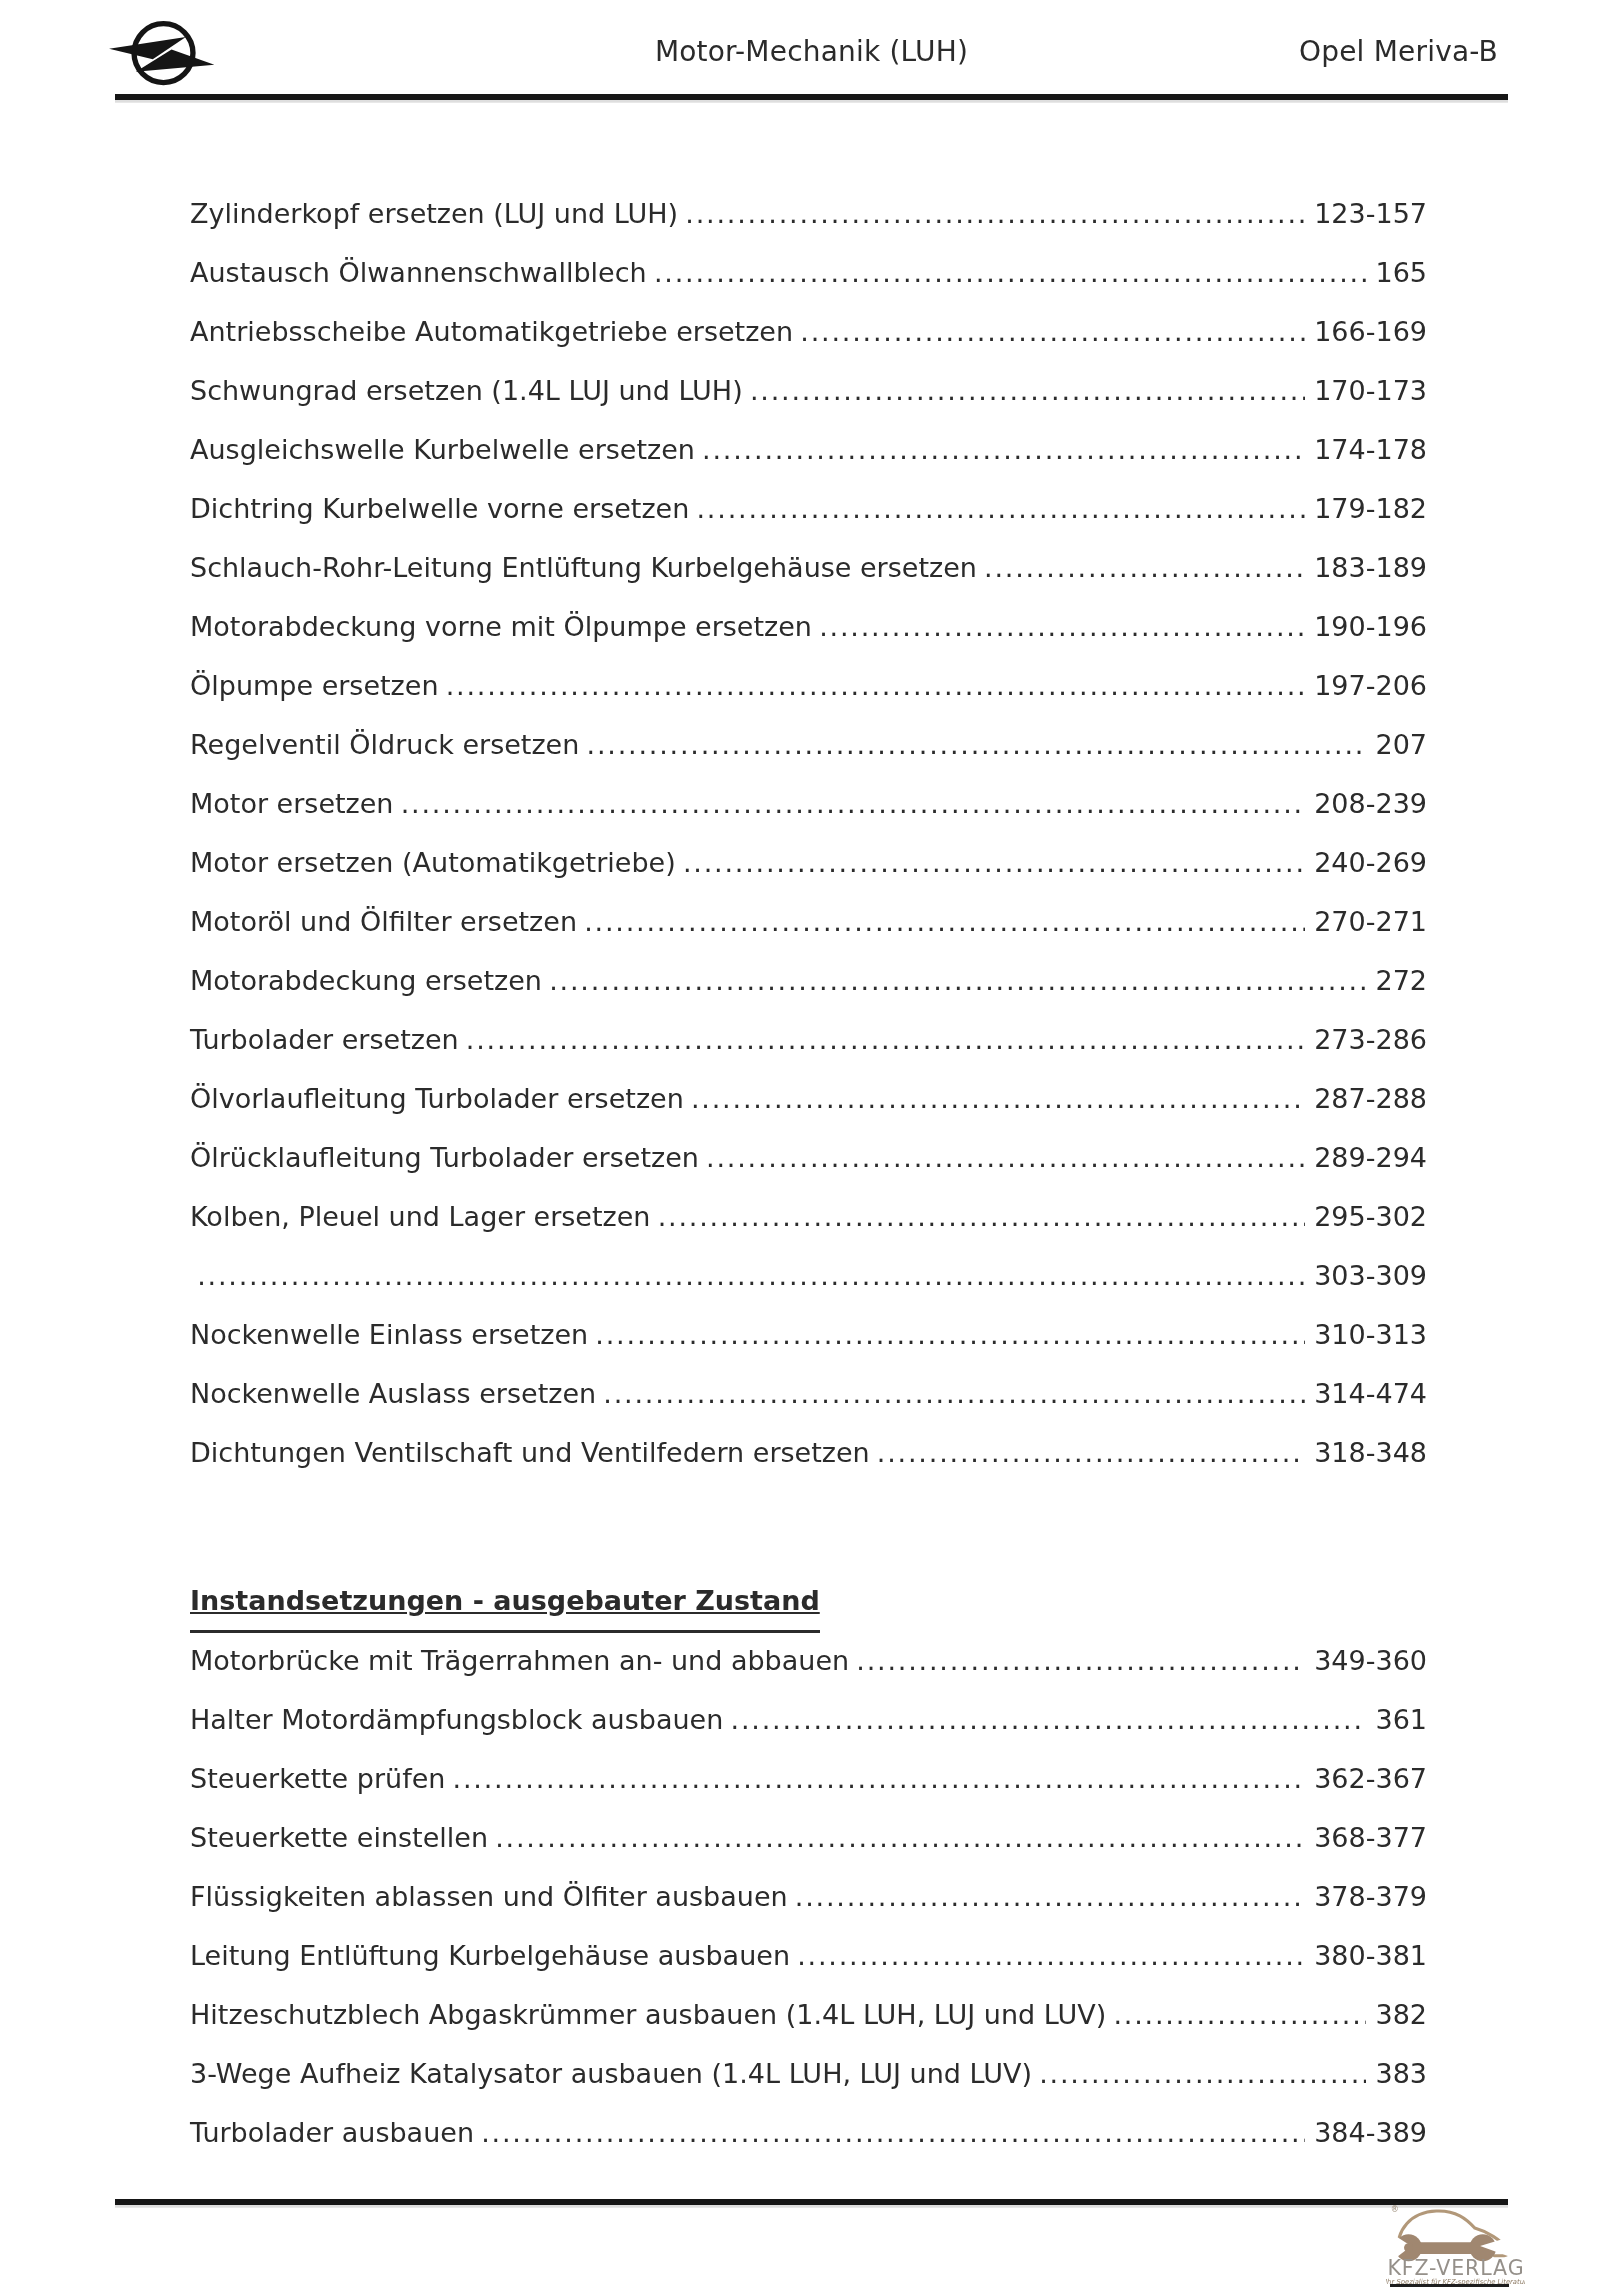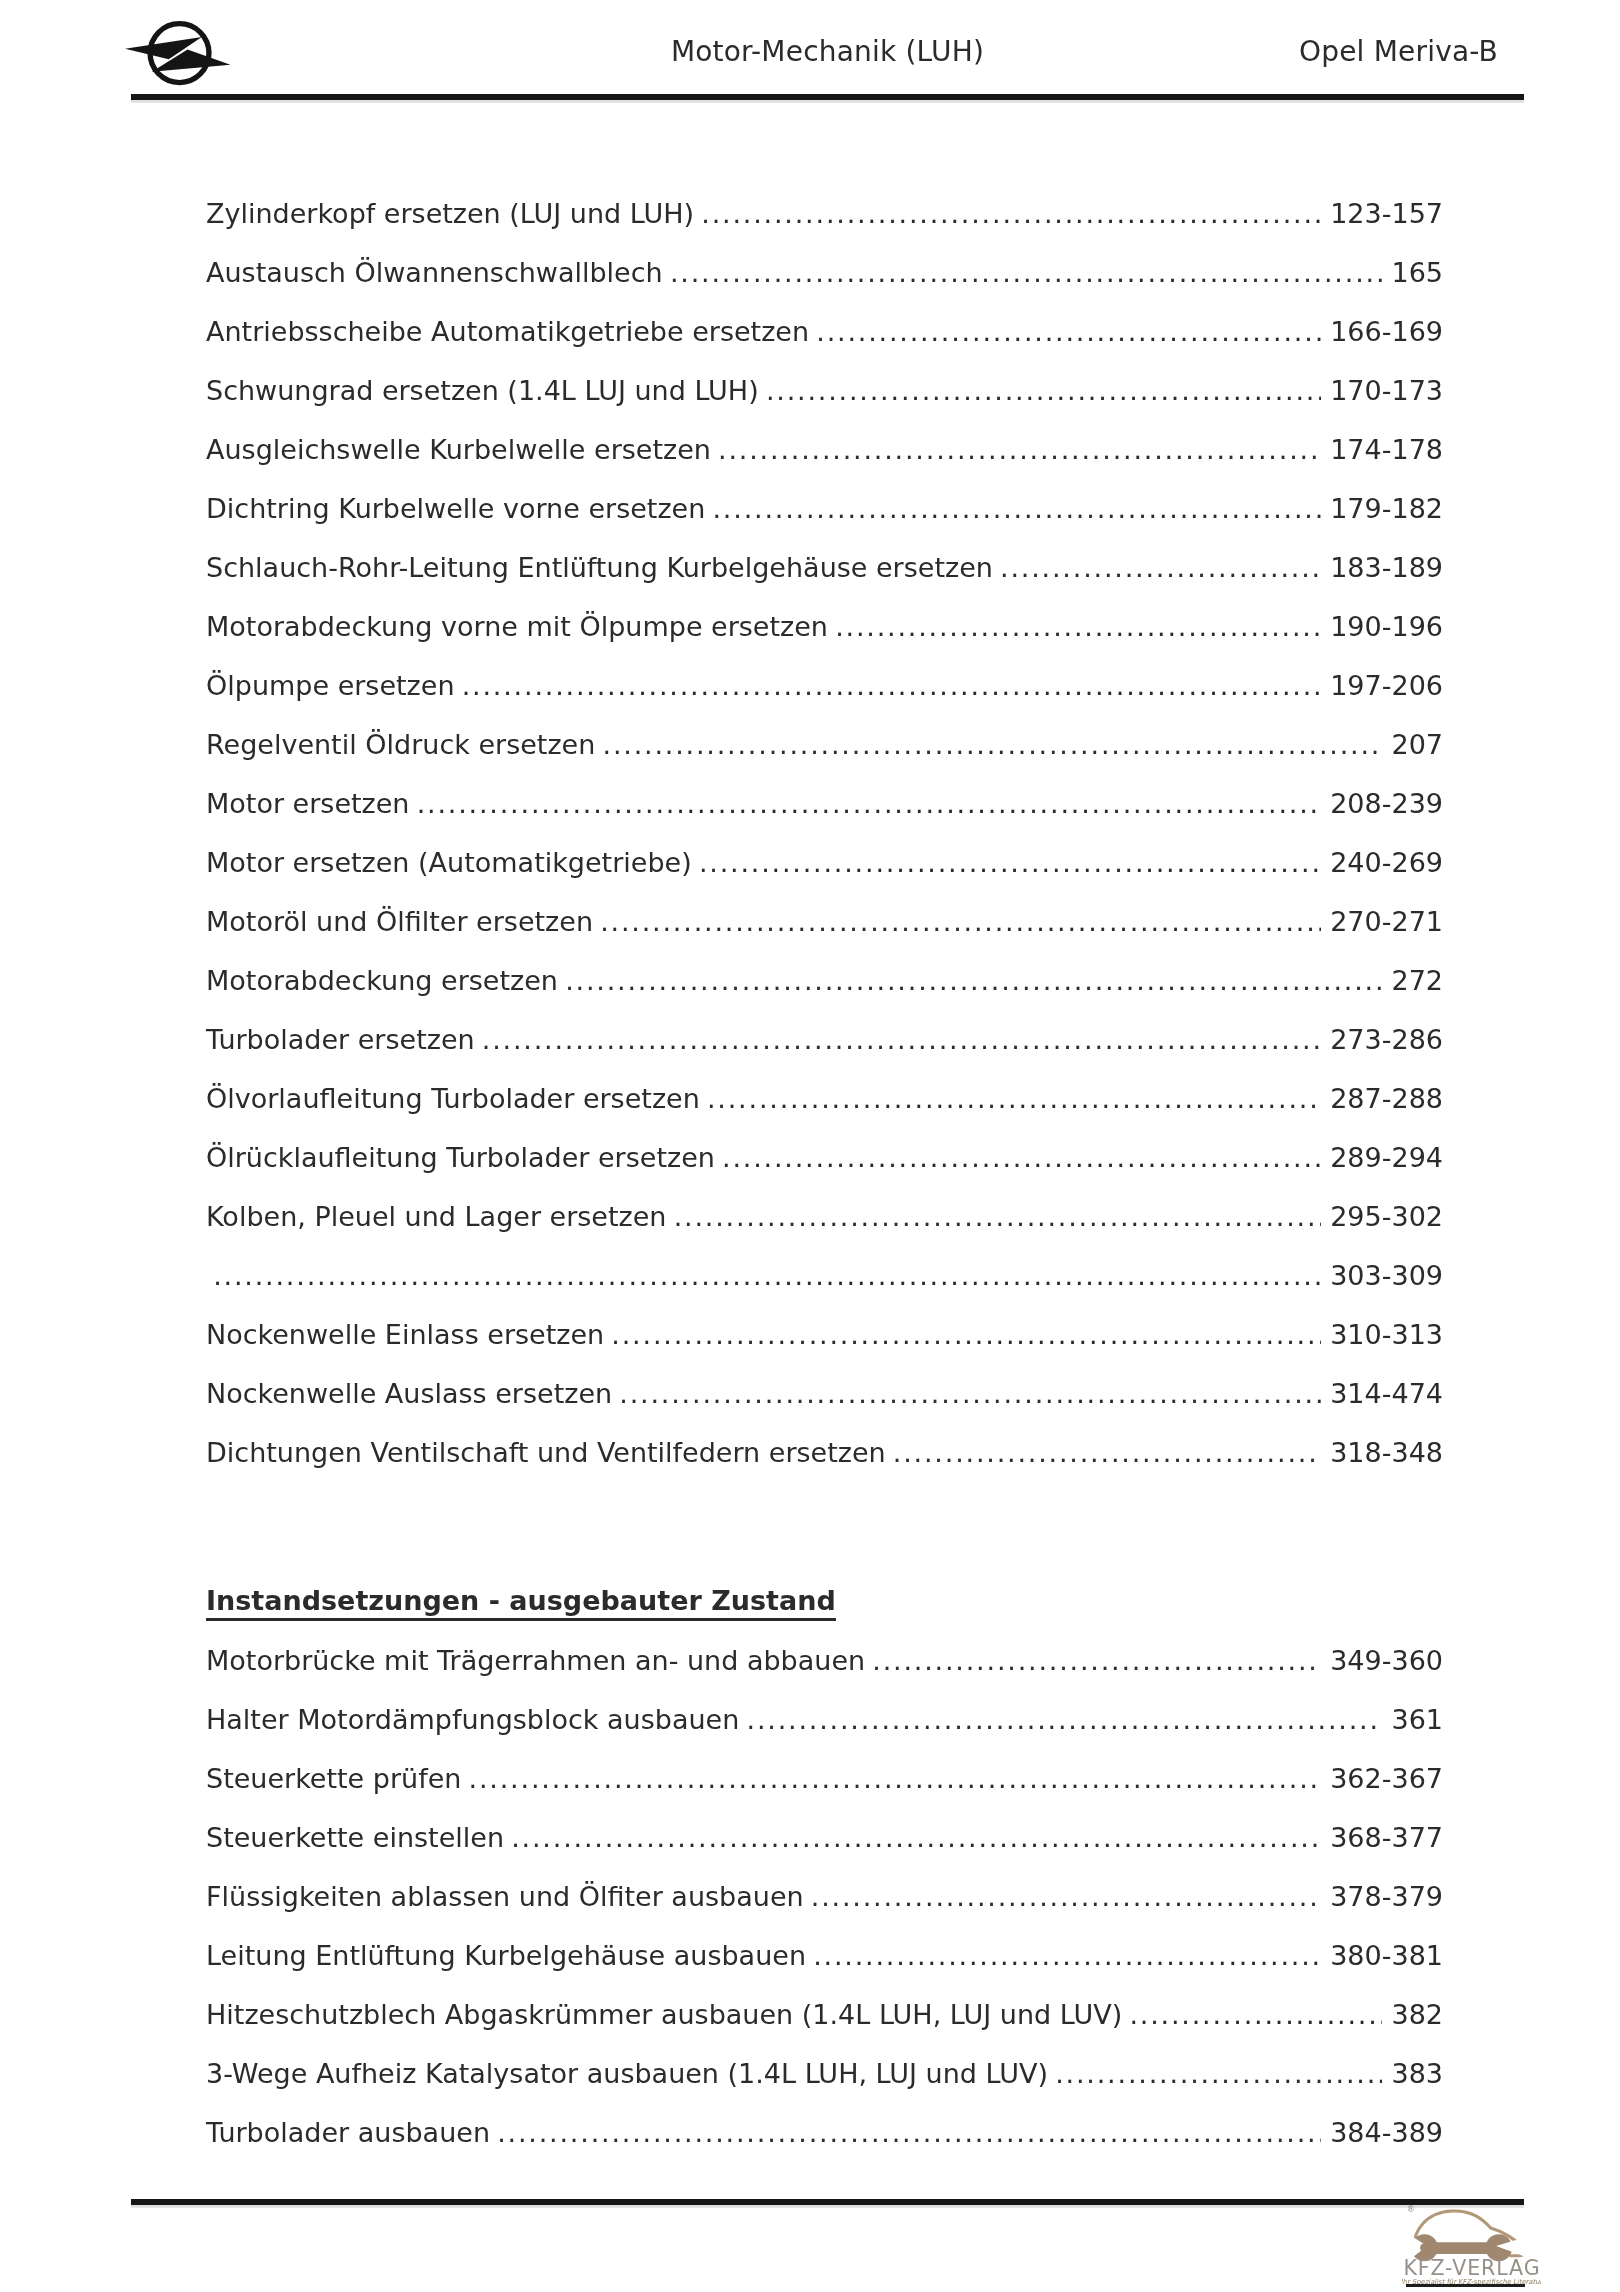--- a/index.html
+++ b/index.html
@@ -9,21 +9,21 @@
     background: #ffffff;
   }
   body {
     width: 1620px;
     height: 2293px;
     position: relative;
     overflow: hidden;
     font-family: "DejaVu Sans", "Liberation Sans", sans-serif;
     color: #2b2b2b;
   }
-  .page { position: absolute; inset: 0; margin-left: 16px; }
+  .page { position: absolute; inset: 0; }
 
   
   .opel-logo { position: absolute; left: 109px; top: 3.6px; }
   .header-center {
     position: absolute; top: 34px; left: 115px; width: 1393px;
     text-align: center; font-size: 28px; line-height: 36px;
     letter-spacing: 0.2px;
   }
   .header-right {
     position: absolute; top: 34px; right: 122px;
@@ -54,21 +54,21 @@
     content: "..........................................................................................................................................................................................................";
     letter-spacing: 1.8px;
   }
   .toc-pages { white-space: nowrap; flex: 0 0 auto; }
 
   .section-heading {
     font-size: 27px; font-weight: bold; line-height: 34px;
     margin: 0 0 26px 0;
   }
   .section-heading .underlined {
-    border-bottom: 3.6px solid #2b2b2b; padding-bottom: 2px;
+    border-bottom: 3.6px solid #2b2b2b; padding-bottom: 14px; text-decoration: underline;
   }
 
   
   .kfz-logo { position: absolute; left: 1386px; top: 2203px; }
   svg text { font-family: "DejaVu Sans", "Liberation Sans", sans-serif; }
   .page-edge-line {
     position: absolute; left: 1390px; top: 2284px;
     width: 119px; height: 2.7px; background: #1d1d1d;
   }
 </style>

